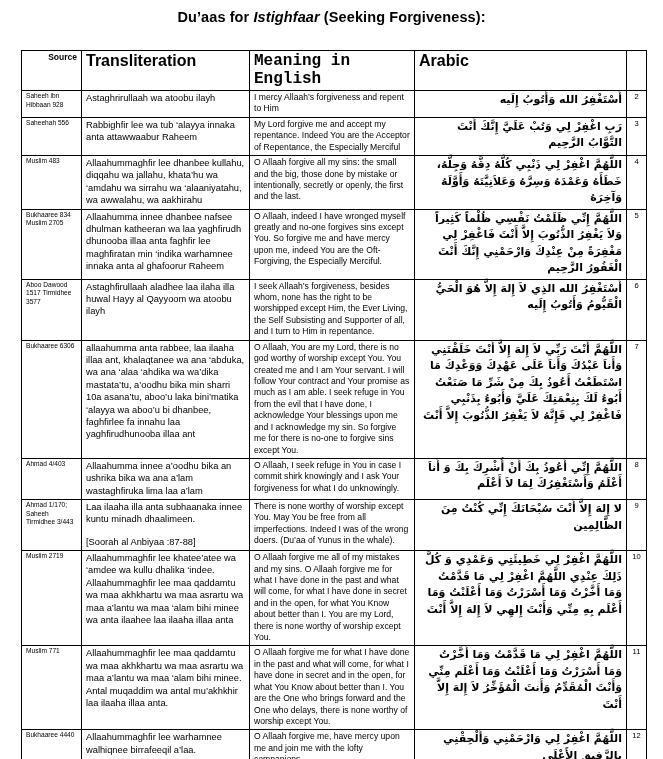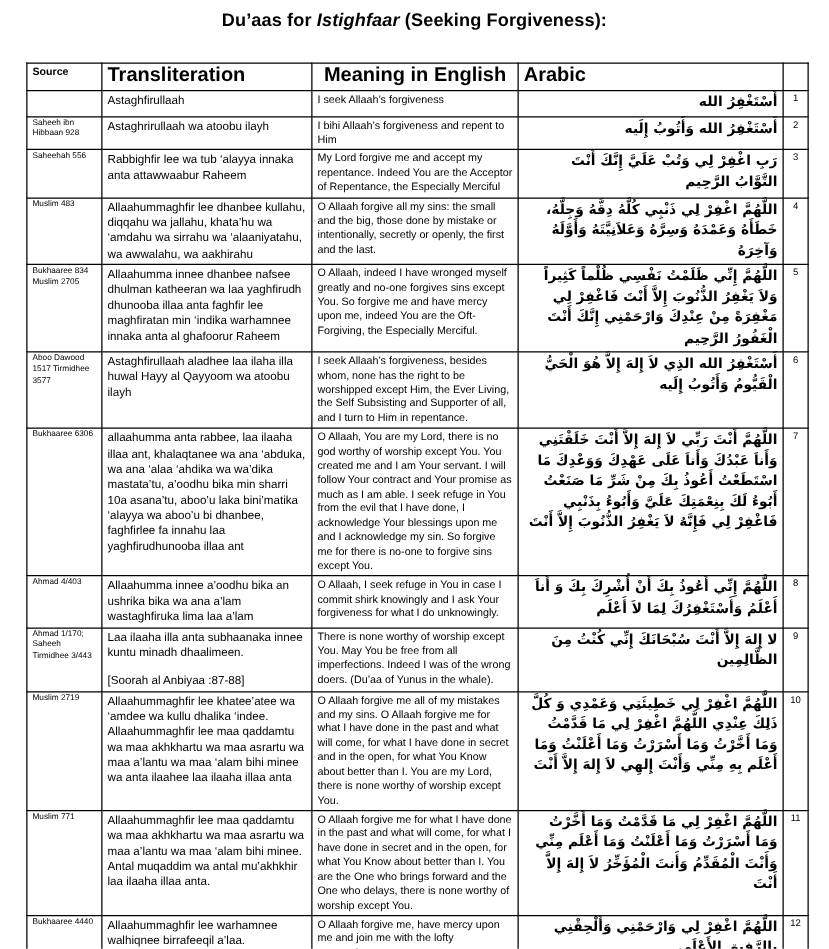--- a/index.html
+++ b/index.html
@@ -41,35 +41,35 @@
   table.duaa-table td,
   table.duaa-table th {
     border: 0.8px solid #000;
     vertical-align: top;
     padding: 1px 4px 2px 4px;
     box-sizing: border-box;
   }
   thead th {
     border-top: 1.6px solid #000 !important;
     border-bottom: 1.6px solid #000 !important;
-    text-align: left;
+    text-align: right;
     vertical-align: middle;
     padding-top: 2px;
     padding-bottom: 2px;
   }
   th.h-source {
     font-size: 8.5px;
     font-weight: bold;
   }
   th.h-translit, th.h-meaning, th.h-arabic {
     font-size: 16px;
     font-weight: bold;
   }
   th.h-translit { text-align: left; padding-left: 6px; }
-  th.h-meaning  { text-align: center; padding-left: 6px; }
+  th.h-meaning  { text-align: left; padding-left: 6px; font-family: Liberation Mono, monospace; }
   th.h-arabic   { text-align: left; margin-top: 11px; }
   th.h-num { font-size: 8px; }
 
   col.c-source  { width: 60px; }
   col.c-translit{ width: 168px; }
   col.c-meaning { width: 165px; }
   col.c-arabic  { width: 212px; }
   col.c-num     { width: 20px; }
 
   td.src {
@@ -129,30 +129,23 @@
       <tr>
         <th class="h-source">Source</th>
         <th class="h-translit">Transliteration</th>
         <th class="h-meaning">Meaning in English</th>
         <th class="h-arabic">Arabic</th>
         <th class="h-num"></th>
       </tr>
     </thead>
     <tbody id="table-body">
         <tr>
-          <td class="src"></td>
-          <td class="translit">Astaghfirullaah</td>
-          <td class="meaning">I seek Allaah’s forgiveness</td>
-          <td class="arabic">أَسْتَغْفِرُ الله</td>
-          <td class="num">1</td>
-        </tr>
-        <tr>
           <td class="src">Saheeh ibn Hibbaan 928</td>
           <td class="translit">Astaghrirullaah wa atoobu ilayh</td>
-          <td class="meaning">I bihi Allaah’s forgiveness and repent to Him</td>
+          <td class="meaning">I mercy Allaah’s forgiveness and repent to Him</td>
           <td class="arabic">أَسْتَغْفِرُ الله وَأَتُوبُ إِلَيه</td>
           <td class="num">2</td>
         </tr>
         <tr>
           <td class="src">Saheehah 556</td>
           <td class="translit">Rabbighfir lee wa tub ‘alayya innaka anta attawwaabur Raheem</td>
           <td class="meaning">My Lord forgive me and accept my repentance. Indeed You are the Acceptor of Repentance, the Especially Merciful</td>
           <td class="arabic">رَبِ اغْفِرْ لِي وَتُبْ عَلَيَّ إِنَّكَ أَنْتَ التَّوَّابُ الرَّحِيم</td>
           <td class="num">3</td>
         </tr>

